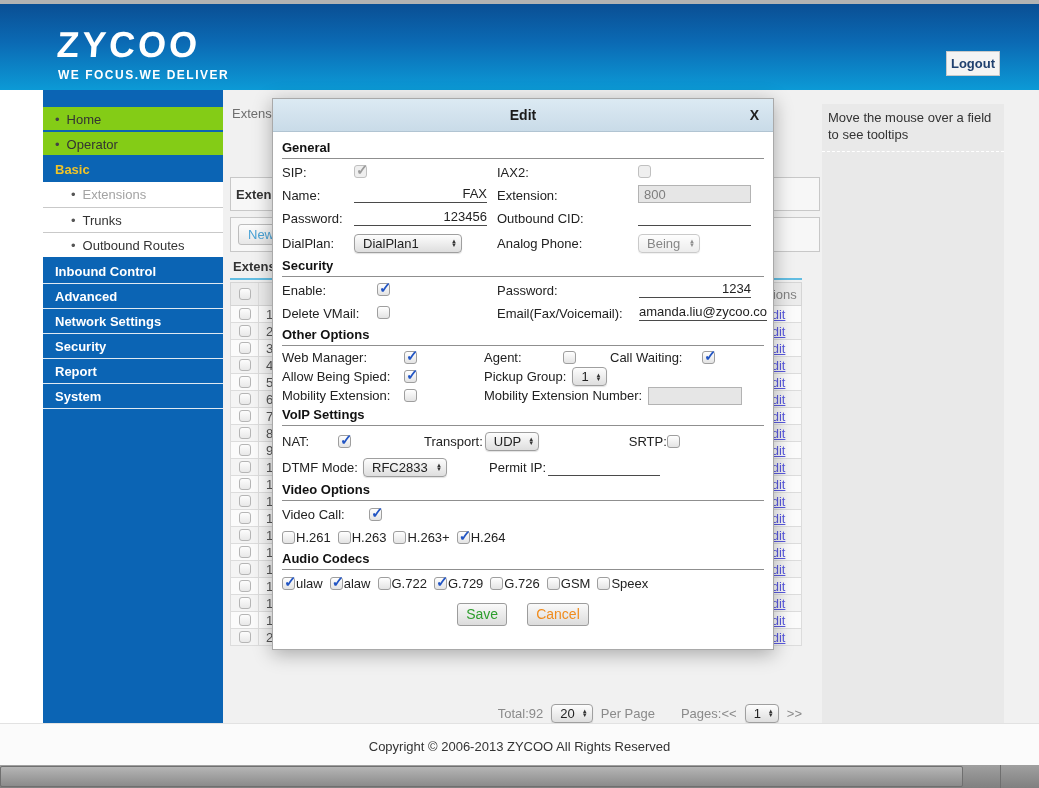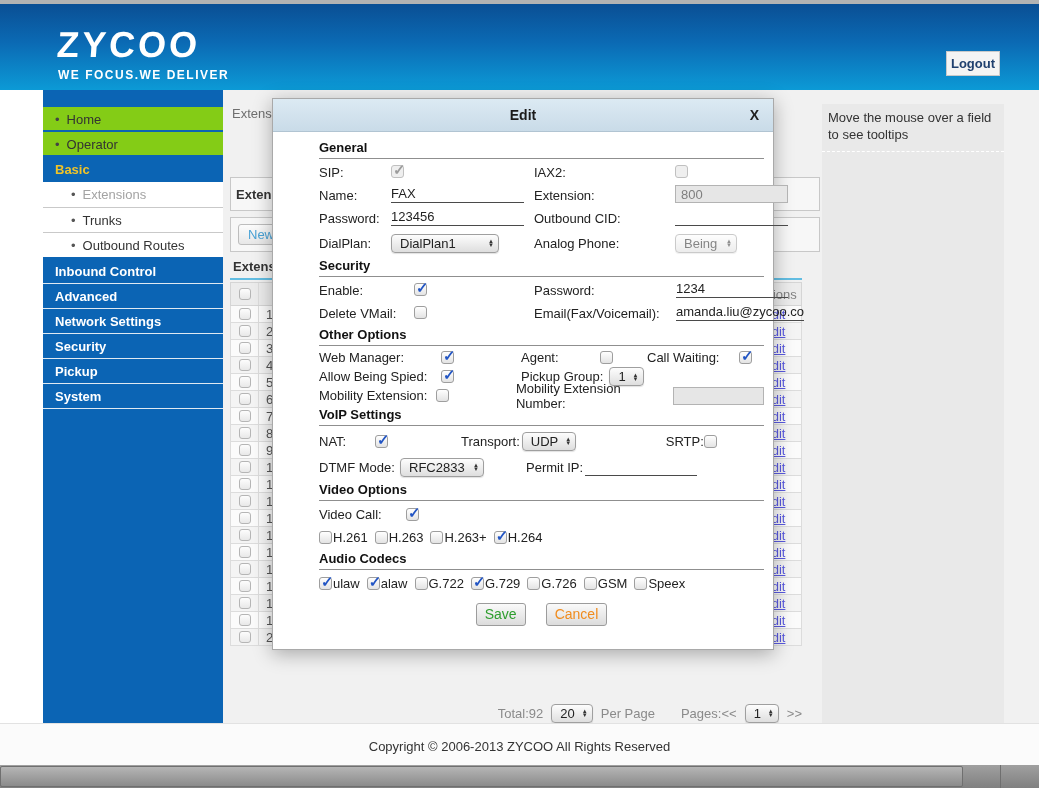--- a/index.html
+++ b/index.html
@@ -81,34 +81,34 @@
             background:linear-gradient(#b5b5b5,#8b8b8b); border:1px solid #6f6f6f; border-radius:2px; }
   .hdiv { position:absolute; top:0; width:1px; height:23px; background:#6f6f6f; }
 
   
   .modal { position:absolute; left:272px; top:98px; width:502px; height:552px; background:#fff;
            border:1px solid #a9a9a9; box-shadow:0 4px 18px rgba(0,0,0,.3); }
   .modal-header { height:33px; background:linear-gradient(#dceaf3,#c9dbe8); border-bottom:1px solid #b1c4d2;
                   position:relative; }
   .modal-title { text-align:center; font-size:14px; font-weight:bold; color:#1a1a1a; line-height:33px; }
   .modal-close { position:absolute; right:14px; top:8px; font-size:14px; font-weight:bold; color:#222; cursor:pointer; }
-  .modal-body { padding:6px 9px 0 9px; font-size:13px; color:#222;margin-left:37px; }
+  .modal-body { padding:6px 9px 0 9px; font-size:13px; color:#222; }
 
   .sec-h { font-weight:bold; font-size:13px; color:#111; border-bottom:1px solid #8f8f8f; padding:2px 0 3px; margin-bottom:2px; }
   .frow { display:flex; align-items:center; height:23px; }
   .frow-s { height:19px; }
 
   
   .cb { display:inline-block; width:13px; height:13px; border:1px solid #9e9e9e; border-radius:3px;
         background:linear-gradient(#ffffff,#e3e3e3); position:relative; flex:none; }
   .cb.checked::after { content:"\2713"; position:absolute; left:1px; top:-5px; font-size:15px; font-weight:bold; color:#2255c4; }
   .cb.dis { background:#efefef; border-color:#c0c0c0; }
   .cb.dis.checked::after { color:#9c9c9c; }
 
-  .uline { display:inline-block; border-bottom:1px solid #4a4a4a; height:17px; white-space:nowrap; overflow:hidden; }
+  .uline { display:inline-block; border-bottom:1px solid #4a4a4a; height:17px; white-space:nowrap; overflow:hidden;text-align:right; }
   .boxinput { display:inline-block; background:#e6e6e6; border:1px solid #b3b3b3; height:18px; line-height:17px;
               padding:0 5px; color:#7e7e7e; white-space:nowrap; overflow:hidden; }
 
   .sel { display:inline-flex; align-items:center; height:19px; border:1px solid #9f9f9f; border-radius:4px;
          background:linear-gradient(#fdfdfd,#dedede); padding:0 4px 0 8px; color:#222; box-shadow:0 1px 1px rgba(0,0,0,.12); cursor:pointer; }
   .sel .arrows { margin-left:7px; font-size:6px; line-height:4px; color:#333; display:inline-block; text-align:center; }
   .sel.dis { opacity:.55; }
 
   .codec { display:inline-flex; align-items:center; margin-right:7px; }
   .codec .cb { margin-right:1px; }
@@ -145,21 +145,21 @@
       <div class="mi mi-selected">Basic</div>
       <div class="subgroup">
         <div class="mi mi-sub mi-sub-active"><span class="b">•</span><span>Extensions</span></div>
         <div class="mi mi-sub"><span class="b">•</span><span>Trunks</span></div>
         <div class="mi mi-sub"><span class="b">•</span><span>Outbound Routes</span></div>
       </div>
       <div class="mi mi-blue">Inbound Control</div>
       <div class="mi mi-blue">Advanced</div>
       <div class="mi mi-blue">Network Settings</div>
       <div class="mi mi-blue">Security</div>
-      <div class="mi mi-blue">Pickup</div>
+      <div class="mi mi-blue">Report</div>
       <div class="mi mi-blue">System</div>
     </div>
   </div>
 
   <div class="page-title">Extensions</div>
   <div class="gbox gbox1">
     <div class="gbox1-label">Extensions</div>
   </div>
   <div class="gbox gbox2"></div>
   <div class="new-btn">New</div>

